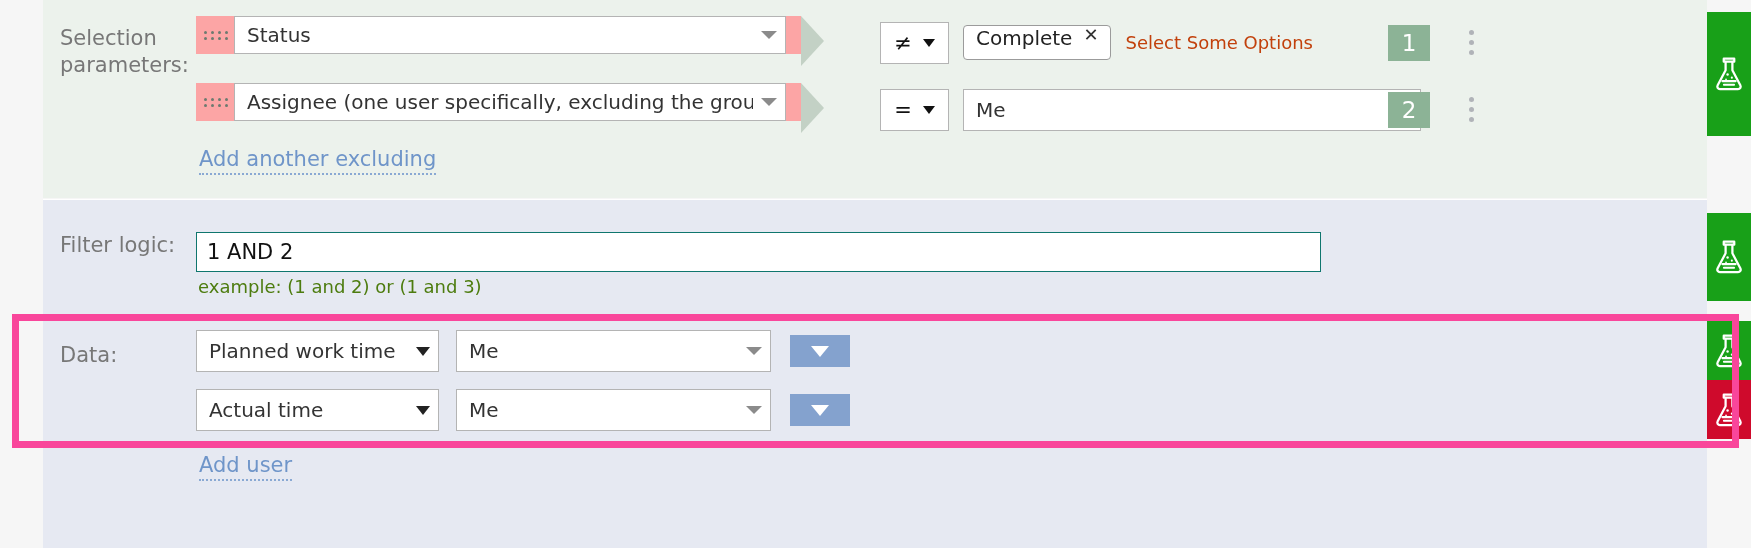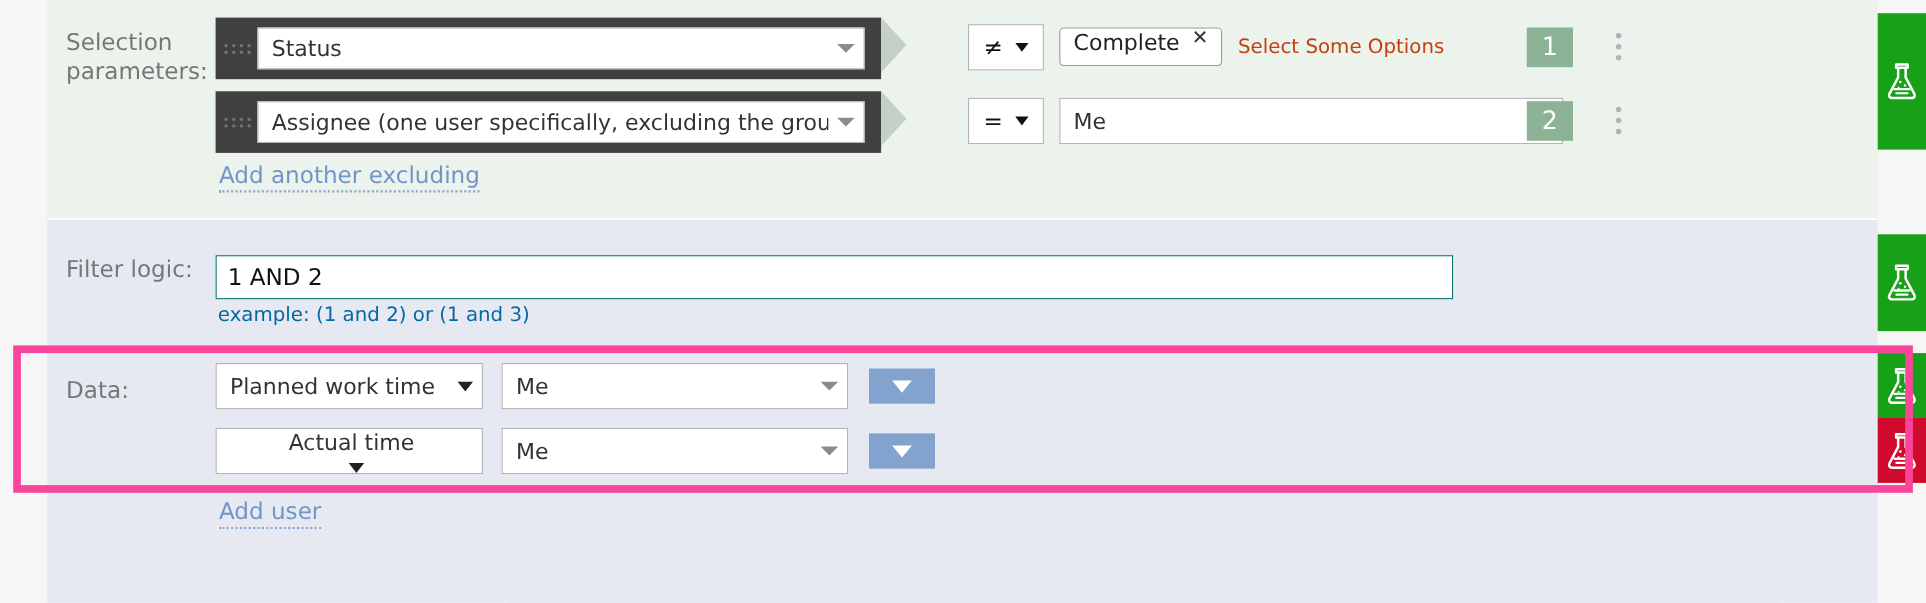--- a/index.html
+++ b/index.html
@@ -47,22 +47,22 @@
     left: 17px;
     width: 150px;
     color: #777;
     font-size: 21px;
     line-height: 27px;
   }
 
   
   .param-capsule {
     position: absolute;
-    height: 56px;
-    background: #404040;
+    height: 38px;
+    background: #fca5a5;
     display: flex;
     align-items: center;
   }
   .param-capsule::after {
     content: "";
     position: absolute;
     left: 100%;
     top: 0;
     width: 0;
     height: 0;
@@ -234,21 +234,21 @@
     background: #fff;
     border: 1px solid #0f766e;
     font-size: 21px;
     color: #111;
     display: flex;
     align-items: center;
     padding: 0 10px;
   }
   .hinttext {
     position: absolute;
-    color: #0369a1;
+    color: #4d7c0f;
     font-size: 18px;
   }
 
   
   .bluebtn {
     position: absolute;
     width: 60px;
     height: 32px;
     background: #84a2ce;
     display: flex;
@@ -387,21 +387,21 @@
     <span class="caret-dk"></span>
   </div>
   <div class="sel" style="position:absolute; left:413px; top:16px; width:315px; height:42px;">
     <span class="txt">Me</span>
     <span class="caret-lt"></span>
   </div>
   <div class="bluebtn" style="left:747px; top:21px;">
     <span class="tri"></span>
   </div>
 
-  <div class="sel" style="position:absolute; left:153px; top:75px; width:243px; height:42px;flex-direction:column;">
+  <div class="sel" style="position:absolute; left:153px; top:75px; width:243px; height:42px;">
     <span class="txt">Actual time</span>
     <span class="caret-dk"></span>
   </div>
   <div class="sel" style="position:absolute; left:413px; top:75px; width:315px; height:42px;">
     <span class="txt">Me</span>
     <span class="caret-lt"></span>
   </div>
   <div class="bluebtn" style="left:747px; top:80px;">
     <span class="tri"></span>
   </div>

